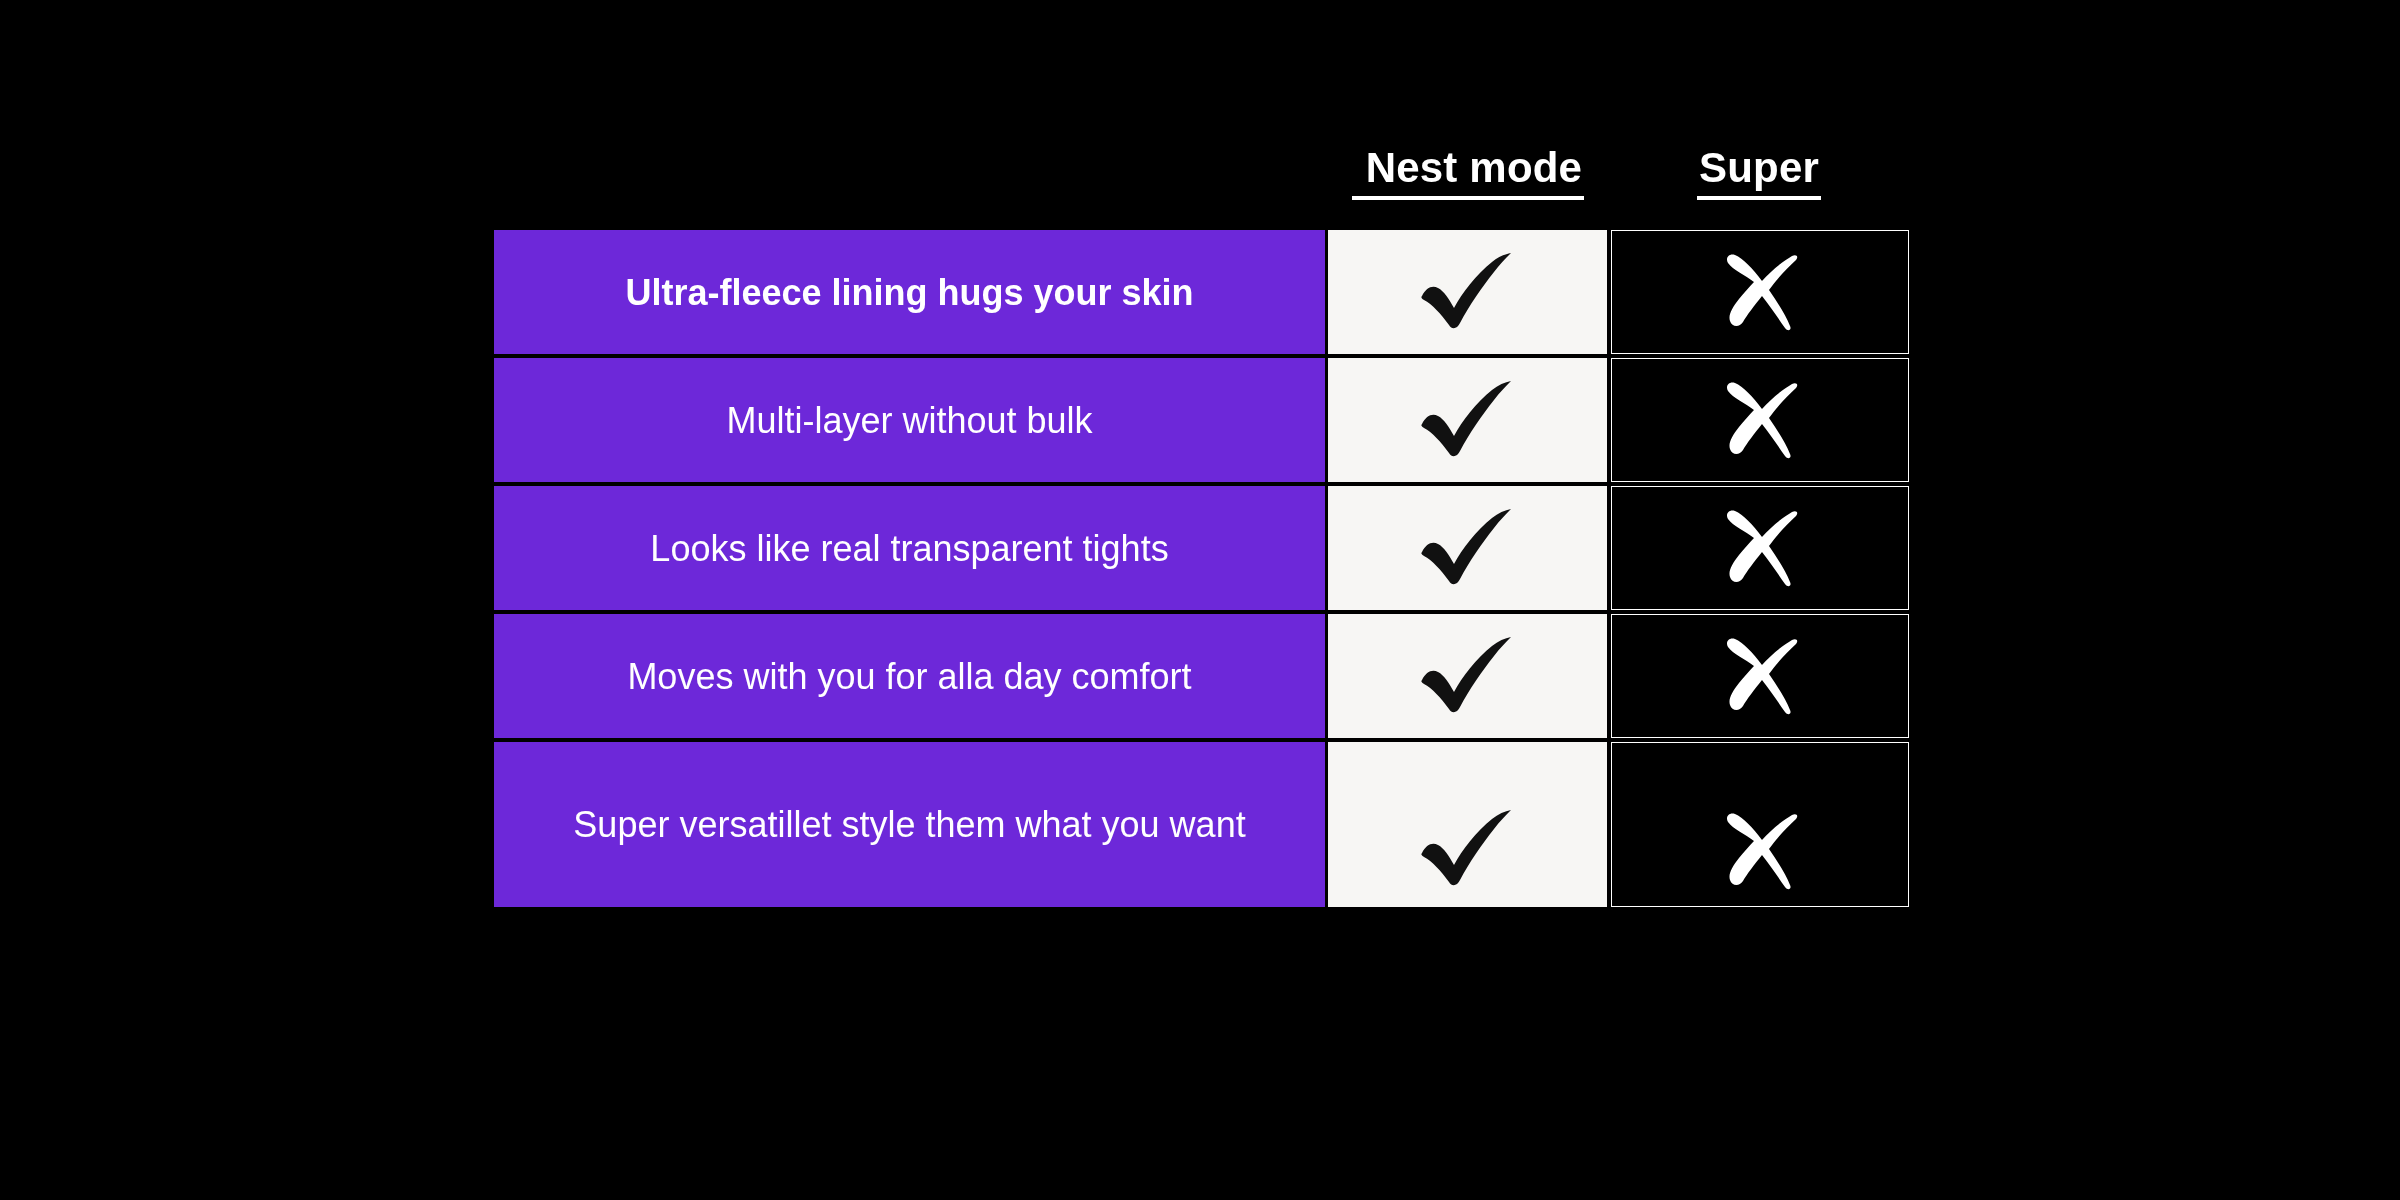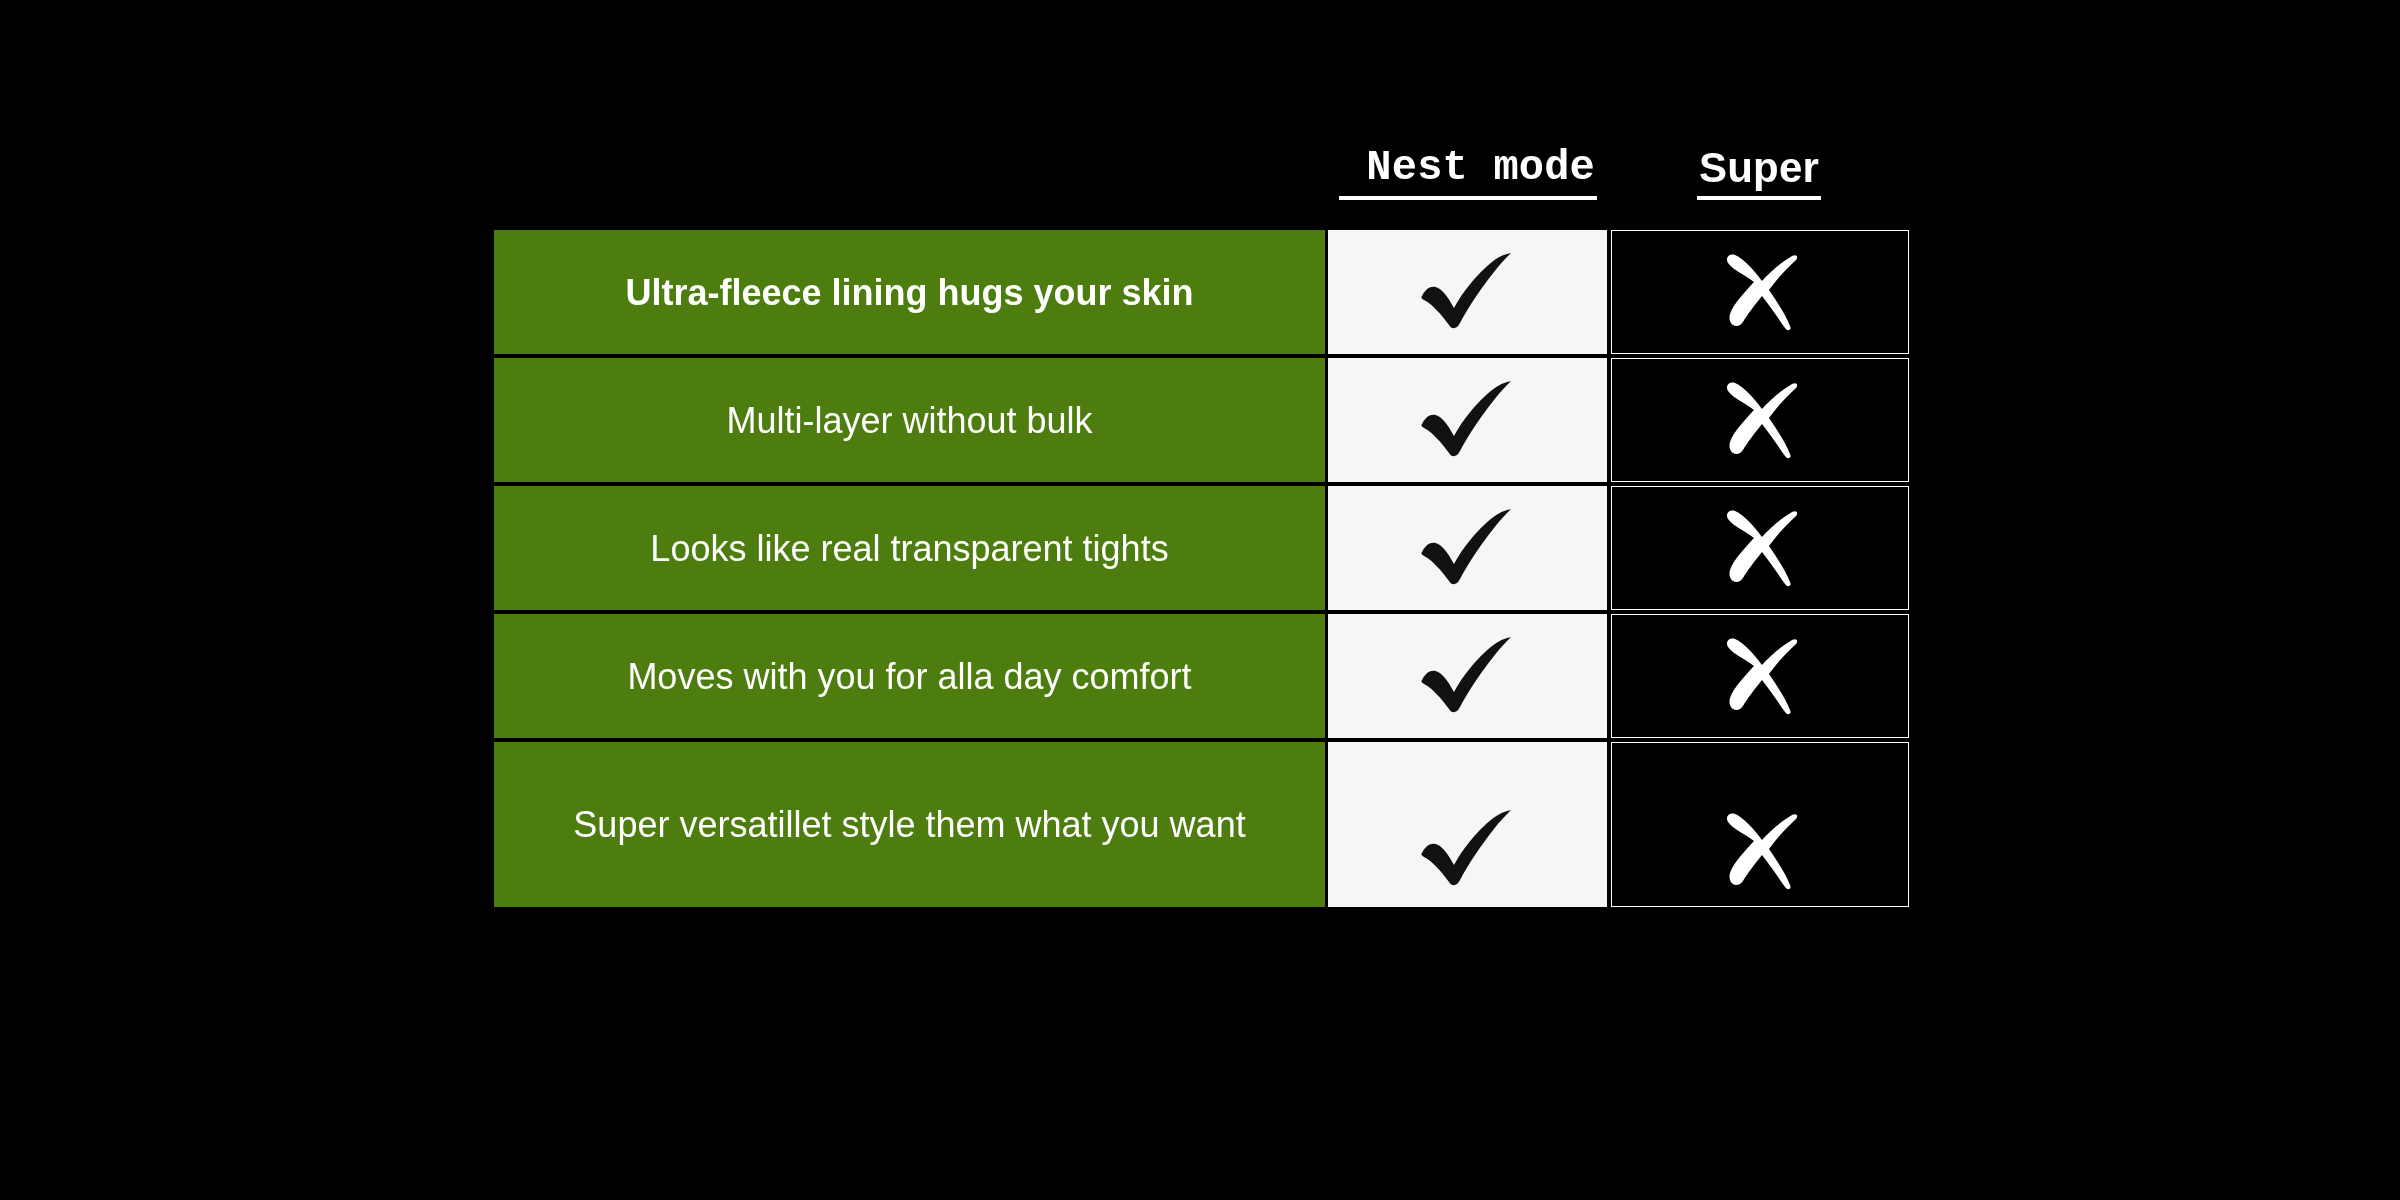--- a/index.html
+++ b/index.html
@@ -44,21 +44,20 @@
     line-height: 1.05;
     letter-spacing: 0.2px;
     white-space: pre;
   }
   .col-header span.hdr-text {
     border-bottom: 4px solid #ffffff;
     padding: 0 2px 6px 2px;
   }
   .col-header.nest {
     width: 282px;
-    font-family: Liberation Mono, monospace;
   }
   .col-header.others {
     width: 300px;
   }
 
   
   .table {
     position: absolute;
     top: 230px;
     left: 494px;
@@ -73,21 +72,21 @@
   .row.tall {
     height: 165px;
     margin-bottom: 0;
     justify-content: flex-end;
   }
 
   
   .cell-feature {
     box-sizing: border-box;
     width: 831px;
-    background: #4d7c0f;
+    background: #6d28d9;
     color: #ffffff;
     display: flex;
     align-items: center;
     justify-content: center;
     text-align: center;
     font-size: 36px;
     line-height: 1.25;
     padding: 4px 22px;
     white-space: pre-wrap;
   }

